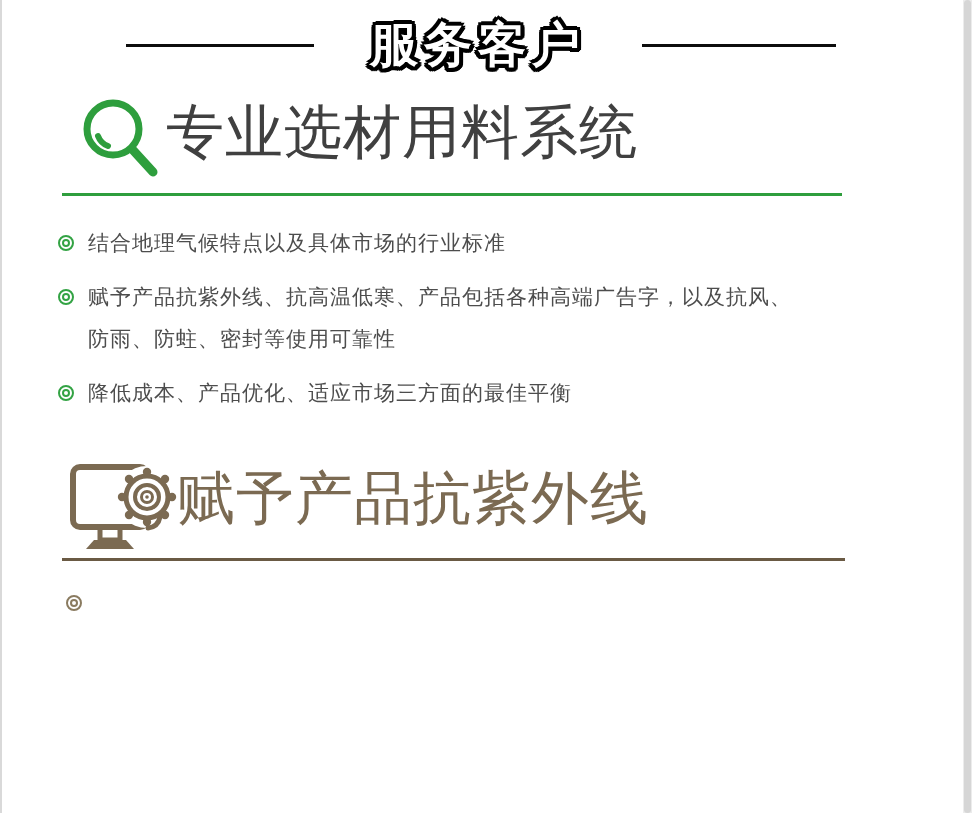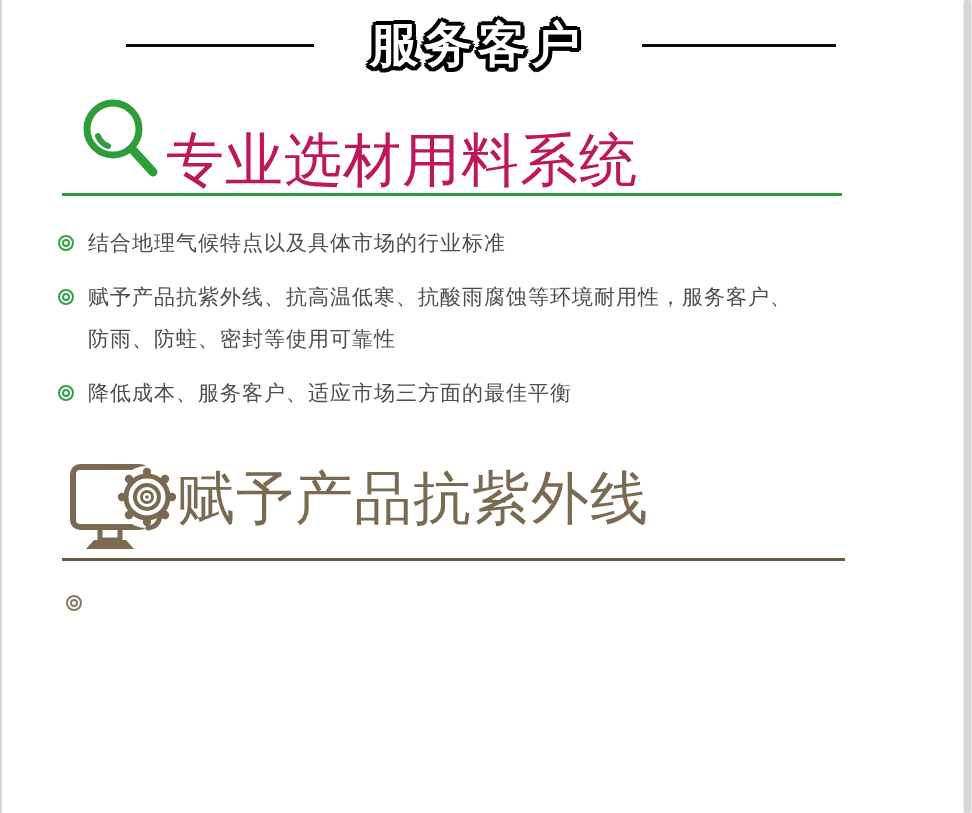--- a/index.html
+++ b/index.html
@@ -27,21 +27,21 @@
   .title-rule.r { width:194px; }
   .page-title {
     font-size:48px; font-weight:900; letter-spacing:6px; color:#ffffff; line-height:1;
     text-shadow:
       -3px -3px 0 #000, 3px -3px 0 #000, -3px 3px 0 #000, 3px 3px 0 #000,
       -4px 0 0 #000, 4px 0 0 #000, 0 -4px 0 #000, 0 4px 0 #000,
       -4px 2px 0 #000, 4px 2px 0 #000, -2px 4px 0 #000, 2px 4px 0 #000;
   }
   
   .sec-heading { position:absolute; line-height:1.1; font-size:58px; font-weight:400; letter-spacing:1px; }
-  .sec1-heading { left:166px; top:100px; color:#be185d;margin-top:28px; }
+  .sec1-heading { left:166px; top:100px; color:#404040; }
   .sec2-heading { left:177px; top:466px; color:#7b6a52; }
   .sec-divider { position:absolute; height:3px; }
   .sec1-divider { left:62px; top:193px; width:780px; background:#2f9e3d; }
   .sec2-divider { left:62px; top:558px; width:783px; background:#6a5a44; }
   .sec-icon { position:absolute; }
   .sec1-icon { left:78px; top:96px; }
   .sec2-icon { left:68px; top:460px; }
   
   .bullet-list { position:absolute; width:830px; }
   .list1 { left:58px; top:222px; }
@@ -85,26 +85,26 @@
   <div class="sec-heading sec1-heading">专业选材用料系统</div>
   <div class="sec-divider sec1-divider"></div>
 
   <div class="bullet-list list1">
     <div class="bullet-row">
       <span class="bullet g"></span>
       <span class="bullet-text">结合地理气候特点以及具体市场的行业标准</span>
     </div>
     <div class="bullet-row">
       <span class="bullet g"></span>
-      <span class="bullet-text">赋予产品抗紫外线、抗高温低寒、抗酸雨腐蚀等环境耐用性，服务客户、
+      <span class="bullet-text">赋予产品抗紫外线、抗高温低寒、产品包括各种高端广告字，以及抗风、
 防雨、防蛀、密封等使用可靠性</span>
     </div>
     <div class="bullet-row">
       <span class="bullet g"></span>
-      <span class="bullet-text">降低成本、服务客户、适应市场三方面的最佳平衡</span>
+      <span class="bullet-text">降低成本、产品优化、适应市场三方面的最佳平衡</span>
     </div>
   </div>
 
   <svg class="sec-icon sec2-icon" width="112" height="98" viewBox="0 0 112 98">
 
     <rect x="5" y="7" width="74" height="60" rx="7" fill="none" stroke="#7b6a52" stroke-width="6"></rect>
     <rect x="32" y="67" width="20" height="13" fill="none" stroke="#7b6a52" stroke-width="5"></rect>
     <path d="M18,89 L66,89 L58,80 L26,80 Z" fill="#7b6a52"></path>
 
     <circle cx="79" cy="37" r="31" fill="#ffffff"></circle>

